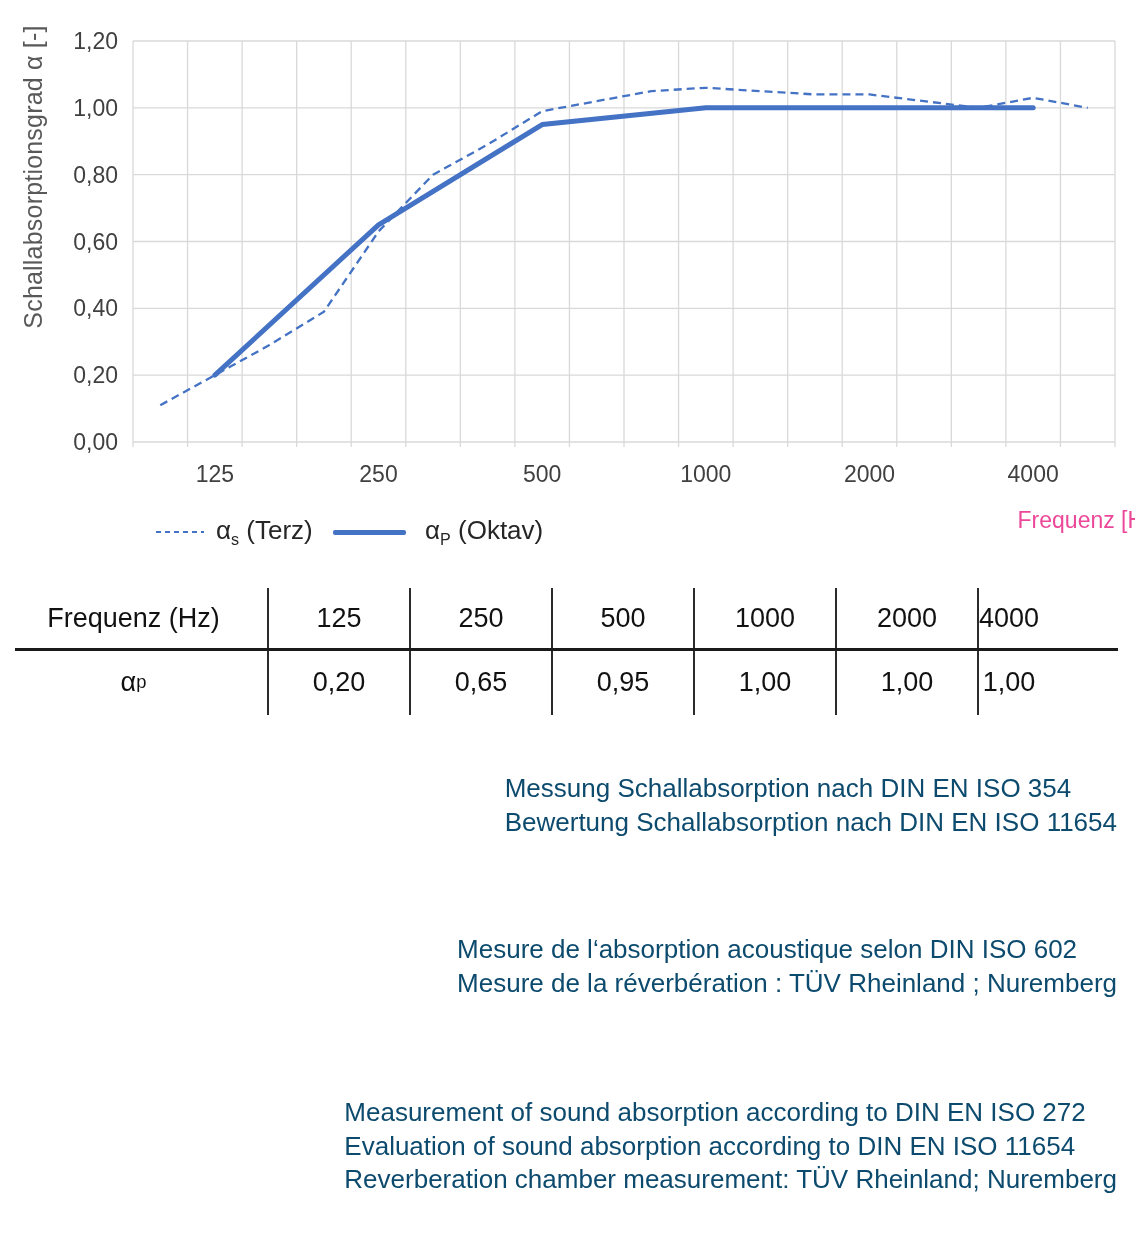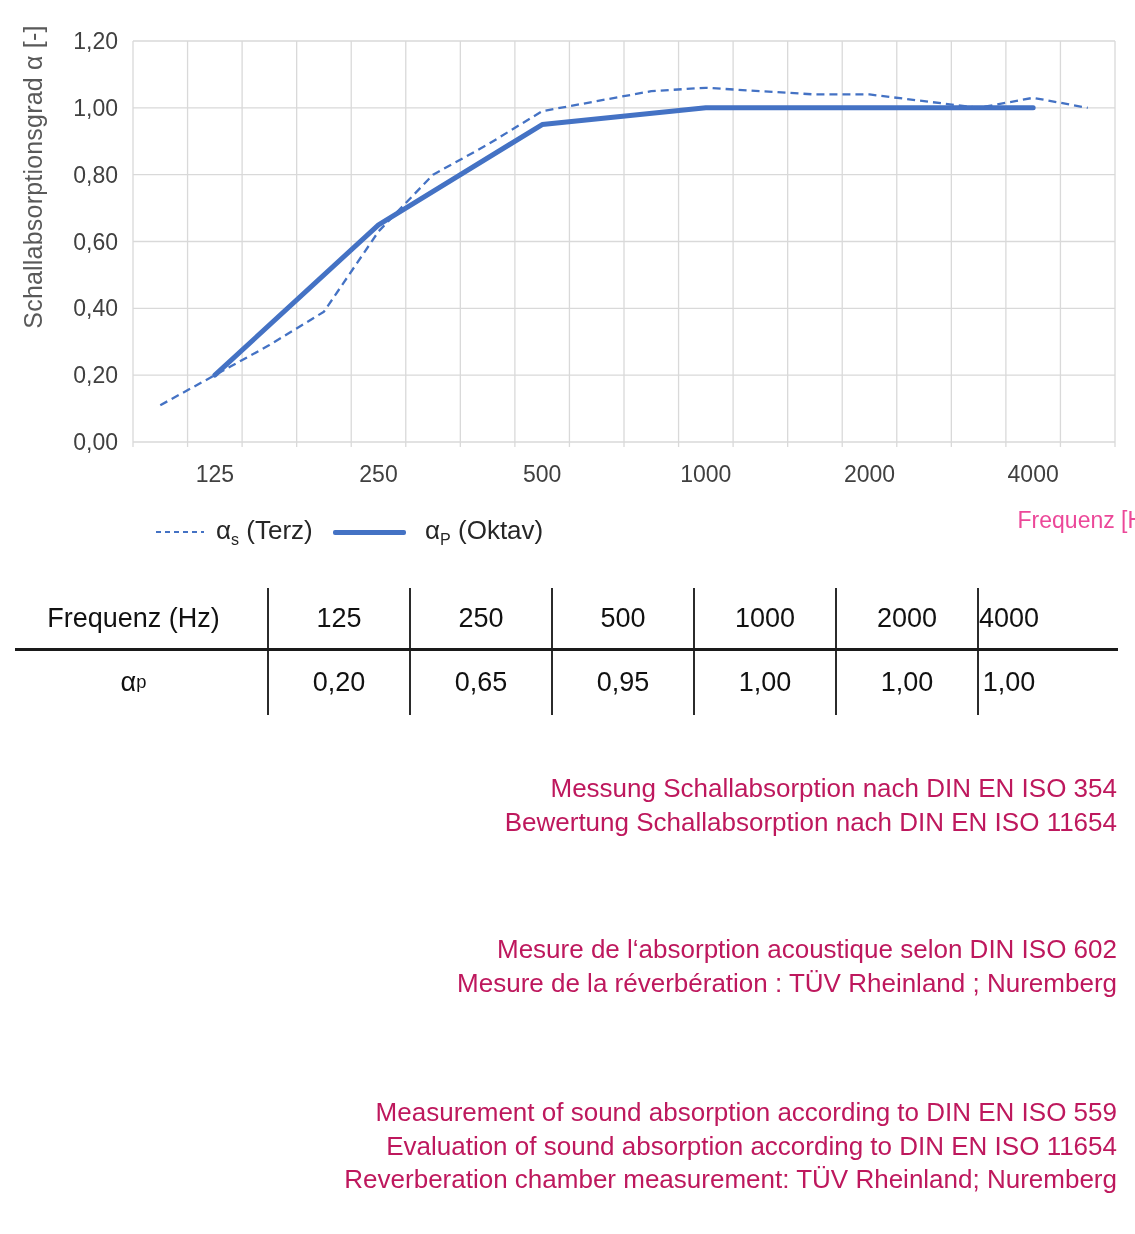--- a/index.html
+++ b/index.html
@@ -33,21 +33,21 @@
   .freq-table {
     position:absolute; left:0; top:588px; width:1012px; height:127px;
     display:grid; grid-template-columns:269px 142px 142px 142px 142px 142px 1fr;
     grid-template-rows:61px 66px; font-size:27px; color:#111;
   }
   .freq-table .cell { display:flex; align-items:center; justify-content:center; }
   .freq-table .sep { border-right:2px solid #2b2b2b; }
   .freq-table sub { font-size:0.68em; }
   .tbl-divider { position:absolute; left:15px; top:648px; width:1103px; height:3px; background:#1a1a1a; }
 
-  .note-block { position:absolute; right:18px; text-align:right; font-size:26px; line-height:33.5px; color:#be185d; }
+  .note-block { position:absolute; right:18px; font-size:26px; line-height:33.5px; color:#0c4a6e; }
   .note-german  { top:772px; }
   .note-french  { top:933px; }
   .note-english { top:1096px; }
 </style>
 </head>
 <body>
 
 <div class="chart-region">
   <svg id="plot-svg" width="1135" height="560" viewBox="0 0 1135 560">
       <line x1="133" y1="41" x2="1115" y2="41" stroke="#D9D9D9" stroke-width="1.3"></line>
@@ -148,16 +148,16 @@
 
 <div class="note-block note-german">
   <div>Messung Schallabsorption nach DIN EN ISO 354</div>
   <div>Bewertung Schallabsorption nach DIN EN ISO 11654</div>
 </div>
 <div class="note-block note-french">
   <div>Mesure de l‘absorption acoustique selon DIN ISO 602</div>
   <div>Mesure de la réverbération : TÜV Rheinland ; Nuremberg</div>
 </div>
 <div class="note-block note-english">
-  <div>Measurement of sound absorption according to DIN EN ISO 559</div>
+  <div>Measurement of sound absorption according to DIN EN ISO 272</div>
   <div>Evaluation of sound absorption according to DIN EN ISO 11654</div>
   <div>Reverberation chamber measurement: TÜV Rheinland; Nuremberg</div>
 </div>
 
 </body></html>

